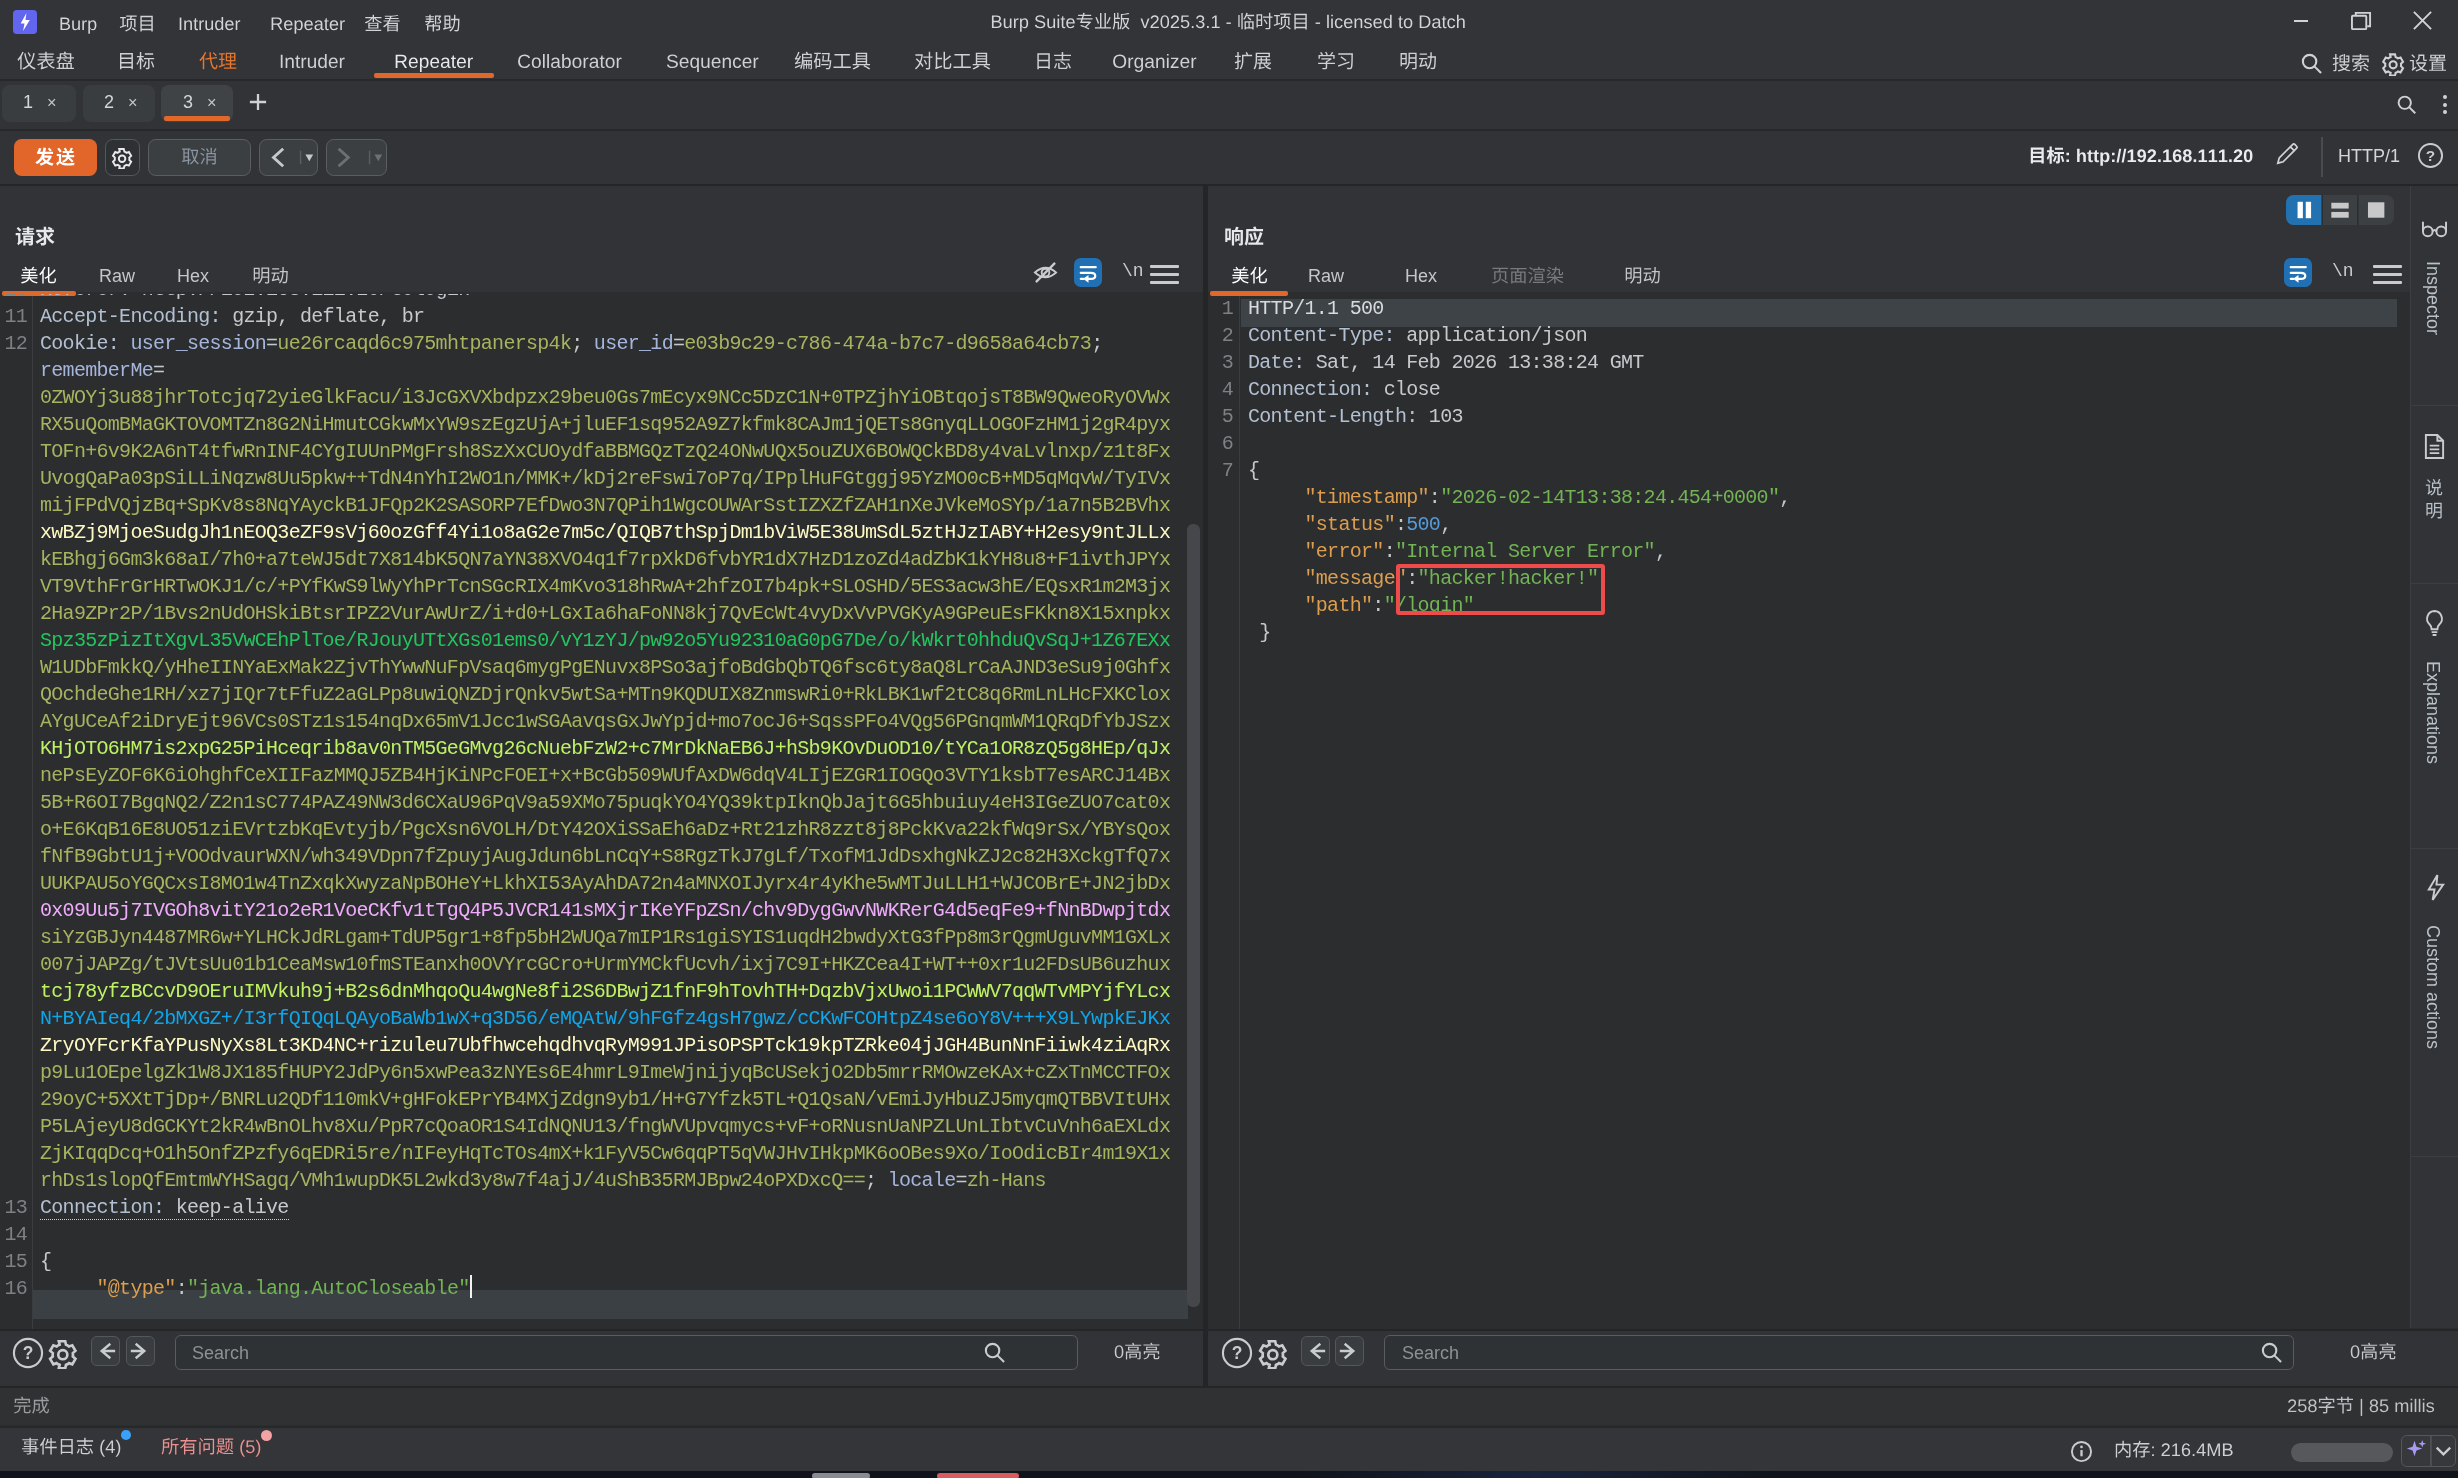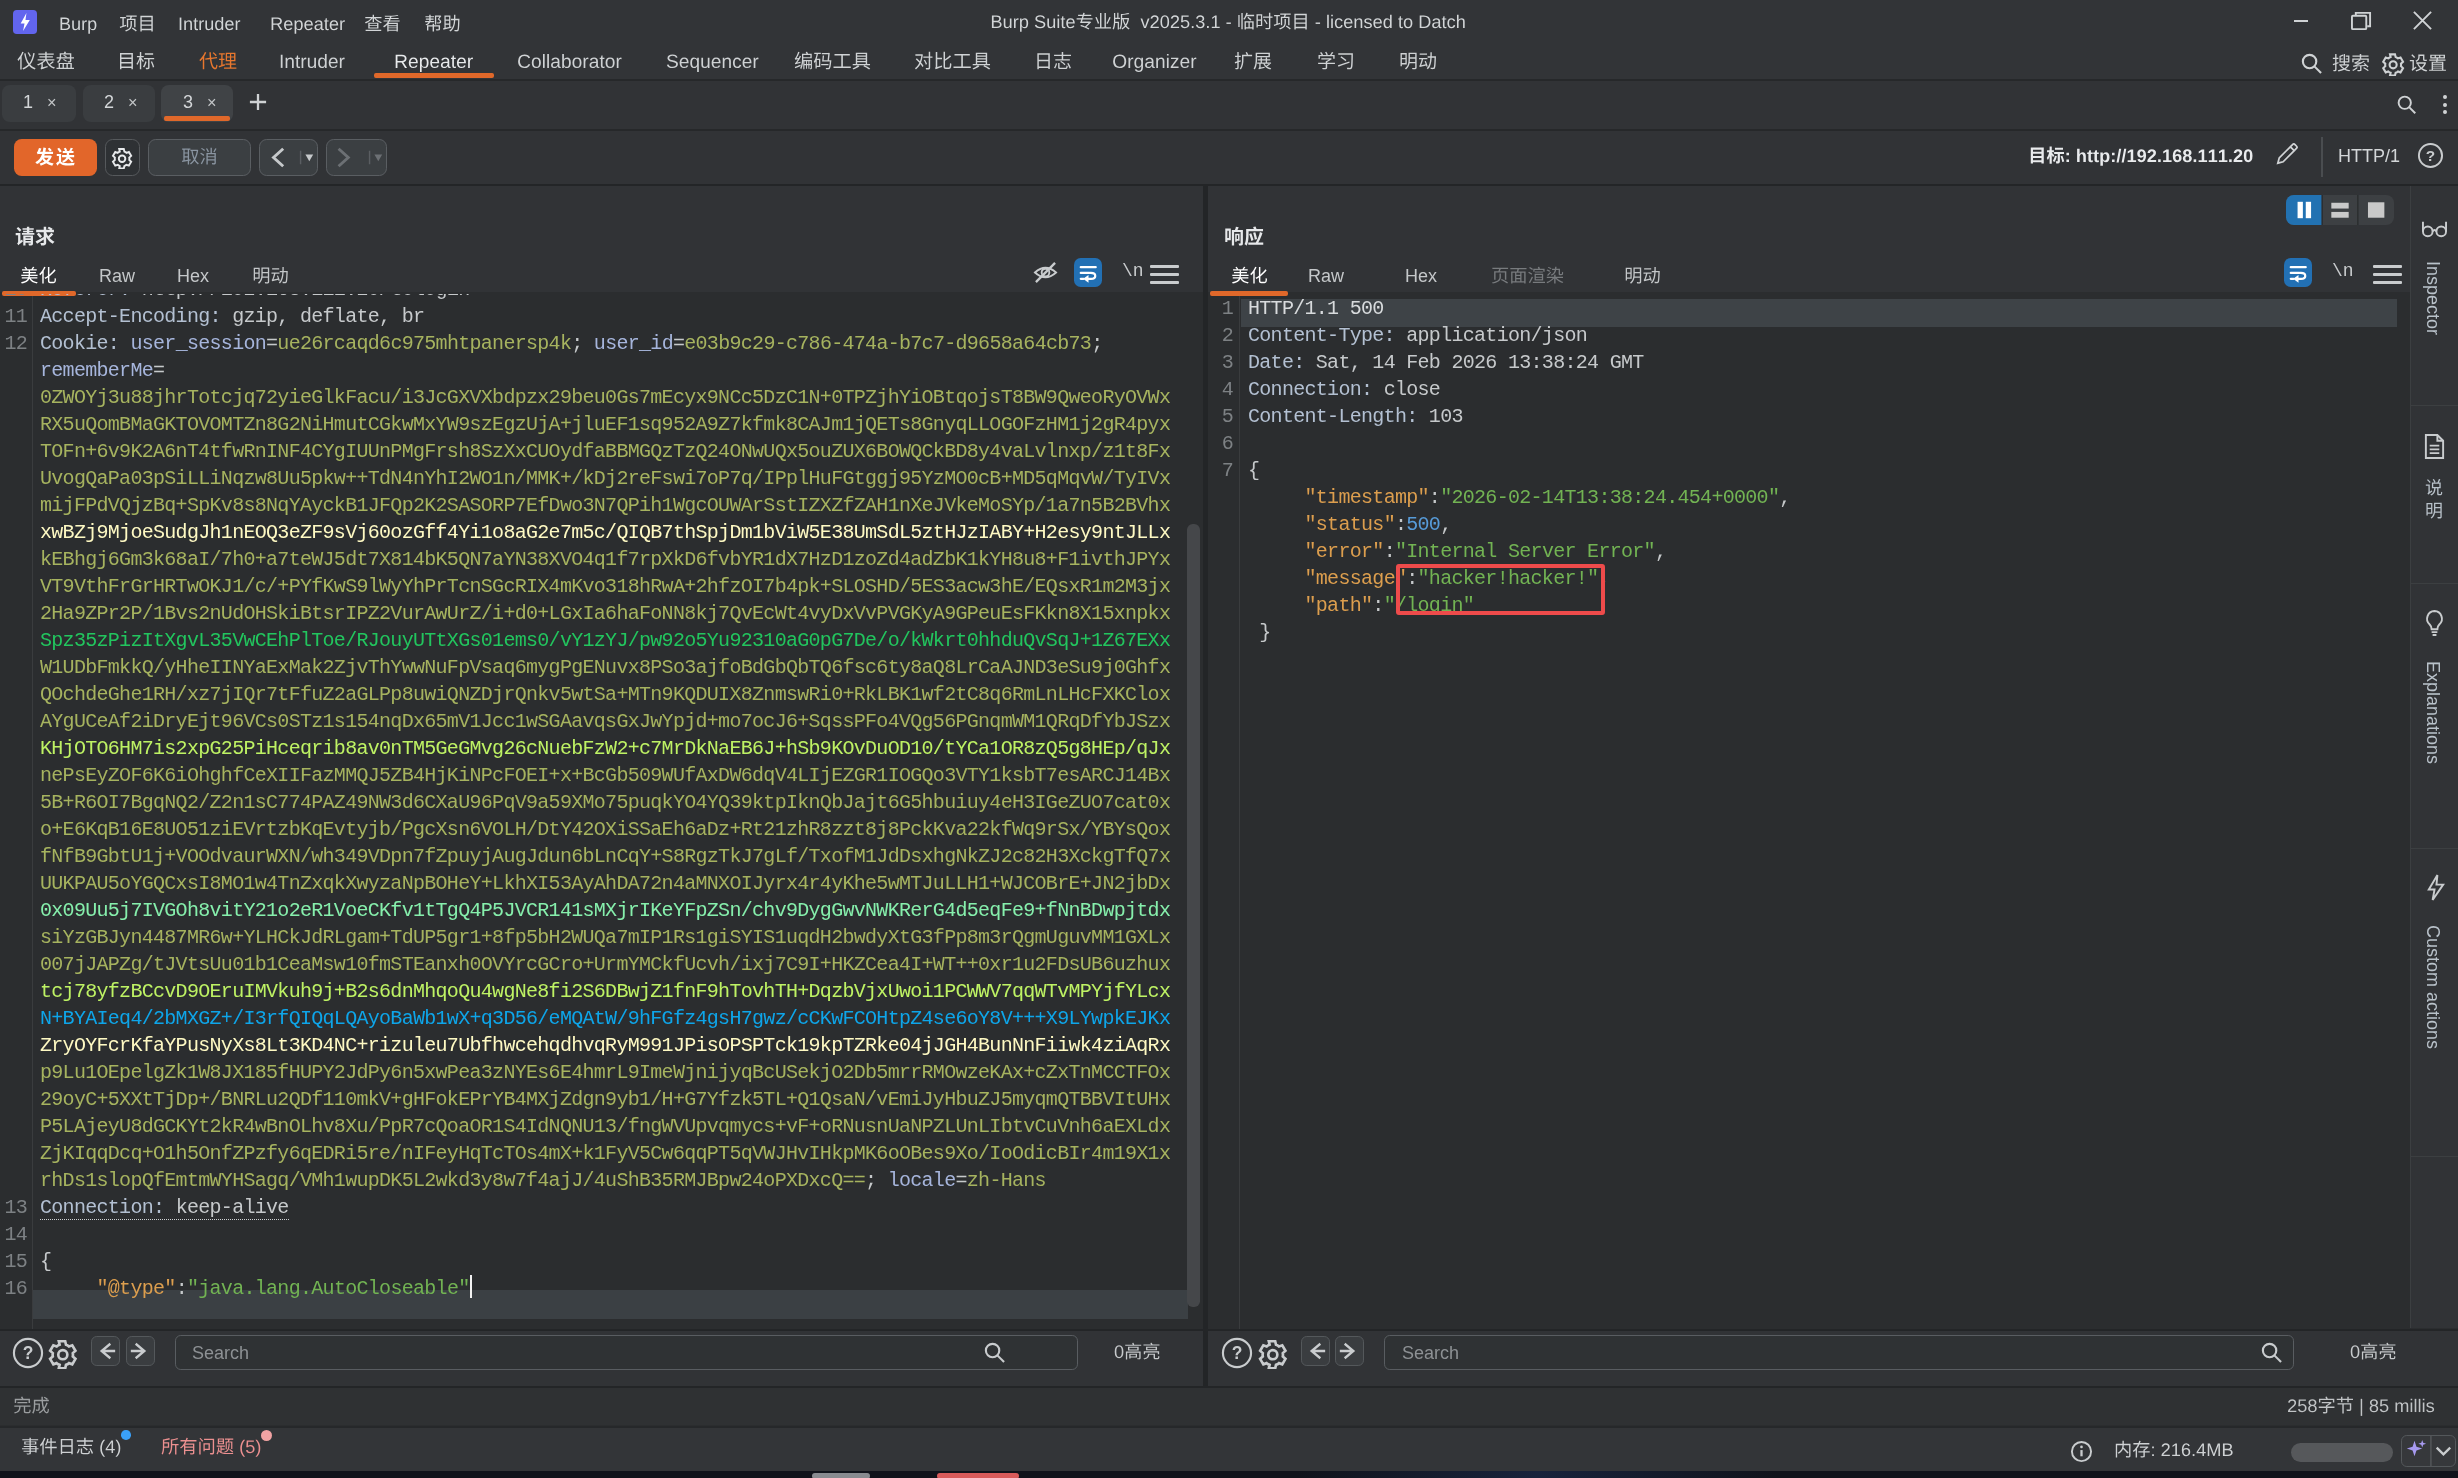--- a/index.html
+++ b/index.html
@@ -510,21 +510,21 @@
 <span style="color:#22c55e">Spz35zPizItXgvL35VwCEhPlToe/RJouyUTtXGs01ems0/vY1zYJ/pw92o5Yu92310aG0pG7De/o/kWkrt0hhduQvSqJ+1Z67EXx</span>
 <span style="color:#a6b35f">W1UDbFmkkQ/yHheIINYaExMak2ZjvThYwwNuFpVsaq6mygPgENuvx8PSo3ajfoBdGbQbTQ6fsc6ty8aQ8LrCaAJND3eSu9j0Ghfx</span>
 <span style="color:#a6b35f">QOchdeGhe1RH/xz7jIQr7tFfuZ2aGLPp8uwiQNZDjrQnkv5wtSa+MTn9KQDUIX8ZnmswRi0+RkLBK1wf2tC8q6RmLnLHcFXKClox</span>
 <span style="color:#a6b35f">AYgUCeAf2iDryEjt96VCs0STz1s154nqDx65mV1Jcc1wSGAavqsGxJwYpjd+mo7ocJ6+SqssPFo4VQg56PGnqmWM1QRqDfYbJSzx</span>
 <span style="color:#bef264">KHjOTO6HM7is2xpG25PiHceqrib8av0nTM5GeGMvg26cNuebFzW2+c7MrDkNaEB6J+hSb9KOvDuOD10/tYCa1OR8zQ5g8HEp/qJx</span>
 <span style="color:#a6b35f">nePsEyZOF6K6iOhghfCeXIIFazMMQJ5ZB4HjKiNPcFOEI+x+BcGb509WUfAxDW6dqV4LIjEZGR1IOGQo3VTY1ksbT7esARCJ14Bx</span>
 <span style="color:#a6b35f">5B+R6OI7BgqNQ2/Z2n1sC774PAZ49NW3d6CXaU96PqV9a59XMo75puqkYO4YQ39ktpIknQbJajt6G5hbuiuy4eH3IGeZUO7cat0x</span>
 <span style="color:#a6b35f">o+E6KqB16E8UO51ziEVrtzbKqEvtyjb/PgcXsn6VOLH/DtY42OXiSSaEh6aDz+Rt21zhR8zzt8j8PckKva22kfWq9rSx/YBYsQox</span>
 <span style="color:#a6b35f">fNfB9GbtU1j+VOOdvaurWXN/wh349VDpn7fZpuyjAugJdun6bLnCqY+S8RgzTkJ7gLf/TxofM1JdDsxhgNkZJ2c82H3XckgTfQ7x</span>
 <span style="color:#a6b35f">UUKPAU5oYGQCxsI8MO1w4TnZxqkXwyzaNpBOHeY+LkhXI53AyAhDA72n4aMNXOIJyrx4r4yKhe5wMTJuLLH1+WJCOBrE+JN2jbDx</span>
-<span style="color:#86efac">0x09Uu5j7IVGOh8vitY21o2eR1VoeCKfv1tTgQ4P5JVCR141sMXjrIKeYFpZSn/chv9DygGwvNWKRerG4d5eqFe9+fNnBDwpjtdx</span>
+<span style="color:#f0abfc">0x09Uu5j7IVGOh8vitY21o2eR1VoeCKfv1tTgQ4P5JVCR141sMXjrIKeYFpZSn/chv9DygGwvNWKRerG4d5eqFe9+fNnBDwpjtdx</span>
 <span style="color:#a6b35f">siYzGBJyn4487MR6w+YLHCkJdRLgam+TdUP5gr1+8fp5bH2WUQa7mIP1Rs1giSYIS1uqdH2bwdyXtG3fPp8m3rQgmUguvMM1GXLx</span>
 <span style="color:#a6b35f">007jJAPZg/tJVtsUu01b1CeaMsw10fmSTEanxh0OVYrcGCro+UrmYMCkfUcvh/ixj7C9I+HKZCea4I+WT++0xr1u2FDsUB6uzhux</span>
 <span style="color:#bef264">tcj78yfzBCcvD9OEruIMVkuh9j+B2s6dnMhqoQu4wgNe8fi2S6DBwjZ1fnF9hTovhTH+DqzbVjxUwoi1PCWWV7qqWTvMPYjfYLcx</span>
 <span style="color:#0ea5e9">N+BYAIeq4/2bMXGZ+/I3rfQIQqLQAyoBaWb1wX+q3D56/eMQAtW/9hFGfz4gsH7gwz/cCKwFCOHtpZ4se6oY8V+++X9LYwpkEJKx</span>
 <span style="color:#fef9c3">ZryOYFcrKfaYPusNyXs8Lt3KD4NC+rizuleu7UbfhwcehqdhvqRyM991JPisOPSPTck19kpTZRke04jJGH4BunNnFiiwk4ziAqRx</span>
 <span style="color:#a6b35f">p9Lu1OEpelgZk1W8JX185fHUPY2JdPy6n5xwPea3zNYEs6E4hmrL9ImeWjnijyqBcUSekjO2Db5mrrRMOwzeKAx+cZxTnMCCTFOx</span>
 <span style="color:#a6b35f">29oyC+5XXtTjDp+/BNRLu2QDf110mkV+gHFokEPrYB4MXjZdgn9yb1/H+G7Yfzk5TL+Q1QsaN/vEmiJyHbuZJ5myqmQTBBVItUHx</span>
 <span style="color:#a6b35f">P5LAjeyU8dGCKYt2kR4wBnOLhv8Xu/PpR7cQoaOR1S4IdNQNU13/fngWVUpvqmycs+vF+oRNusnUaNPZLUnLIbtvCuVnh6aEXLdx</span>
 <span style="color:#a6b35f">ZjKIqqDcq+O1h5OnfZPzfy6qEDRi5re/nIFeyHqTcTOs4mX+k1FyV5Cw6qqPT5qVWJHvIHkpMK6oOBes9Xo/IoOdicBIr4m19X1x</span>
 <span style="color:#a6b35f">rhDs1slopQfEmtmWYHSagq/VMh1wupDK5L2wkd3y8w7f4ajJ/4uShB35RMJBpw24oPXDxcQ==</span><span style="color:#c6c9cb">; </span><span style="color:#a6b5dc">locale</span><span style="color:#c6c9cb">=</span><span style="color:#a6b35f">zh-Hans</span>

